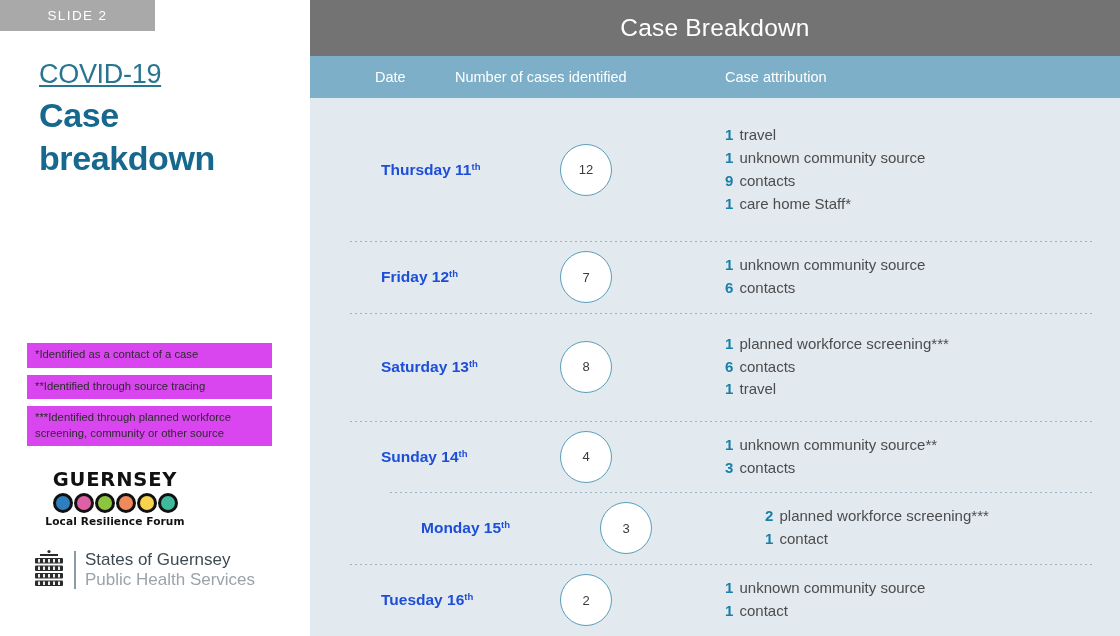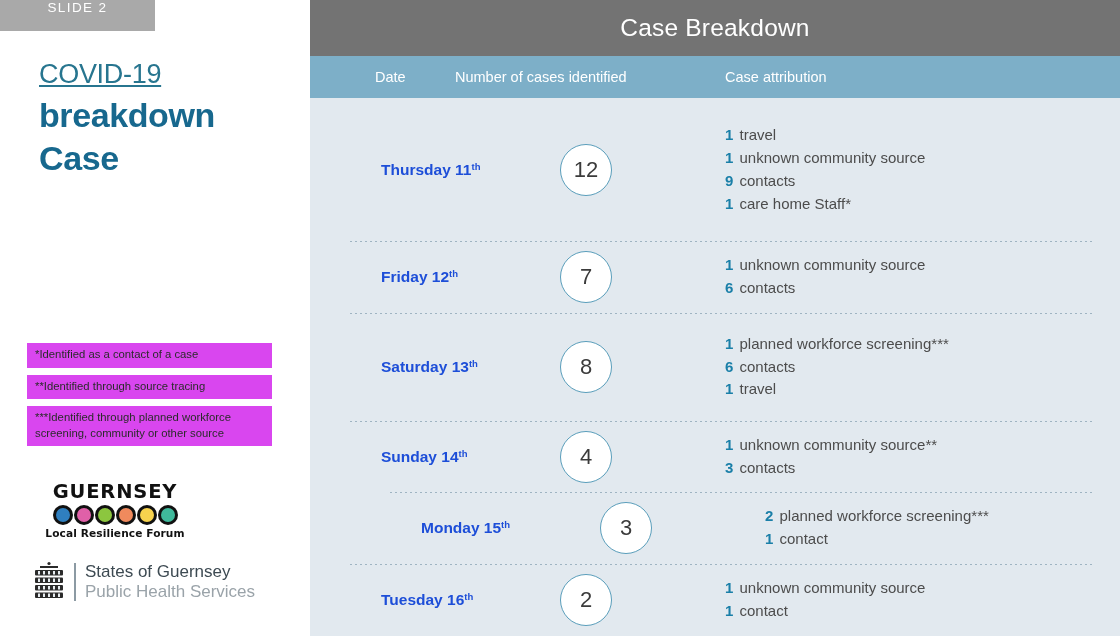--- a/index.html
+++ b/index.html
@@ -27,20 +27,21 @@
   #slide-badge {
     position: absolute;
     left: 0; top: 0;
     width: 155px;
     height: 31px;
     background: #a9a9a9;
     color: #ffffff;
     font-size: 13.5px;
     letter-spacing: 1.4px;
     display: flex;
+    align-items: center;
     justify-content: center;
   }
 
   #title-block {
     position: absolute;
     left: 39px;
     top: 58px;
     width: 260px;
   }
   #title-covid {
@@ -88,21 +89,20 @@
     width: 140px;
     margin-left: 18px;
     text-align: center;
   }
   #lrf-word {
     font-size: 19.5px;
     font-weight: 700;
     letter-spacing: 0.8px;
     color: #111111;
     font-family: "DejaVu Sans", sans-serif;
-    margin-top: 12px;
   }
   #lrf-dots {
     display: flex;
     justify-content: center;
     gap: 1px;
     margin-top: 2px;
   }
   .lrf-dot {
     width: 20px;
     height: 20px;
@@ -236,21 +236,21 @@
   .count-circle {
     width: 50px;
     height: 50px;
     border-radius: 50%;
     background: #ffffff;
     border: 1.6px solid #5a9ebb;
     display: flex;
     align-items: center;
     justify-content: center;
     color: #3b3b3b;
-    font-size: 22px;
+    font-size: 13px;
     font-weight: 400;
   }
 
   .cell-attrib {
     flex: 1;
     box-sizing: border-box;
     padding-right: 4px;
   }
   .attrib-line {
     font-size: 15px;
@@ -269,22 +269,22 @@
 
 <div id="sidebar">
 
   <div id="slide-badge">
     <span>SLIDE 2</span>
   </div>
 
   <div id="title-block">
     <div id="title-covid">COVID-19</div>
     <div id="title-main">
+      <div>Case</div>
       <div>breakdown</div>
-      <div>Case</div>
     </div>
   </div>
 
   <div id="footnotes">
     <div class="footnote">*Identified as a contact of a case</div>
     <div class="footnote">**Identified through source tracing</div>
     <div class="footnote">***Identified through planned workforce screening, community or other source</div>
   </div>
 
   <div id="logos">

